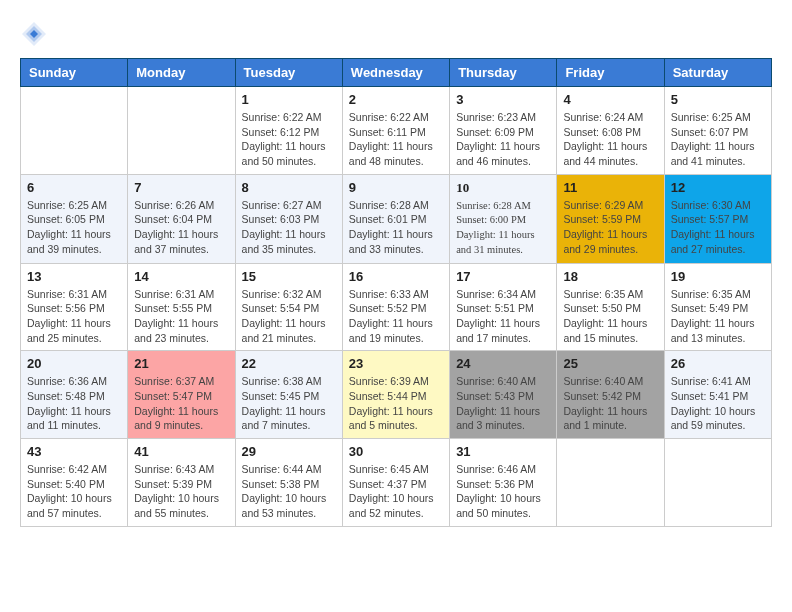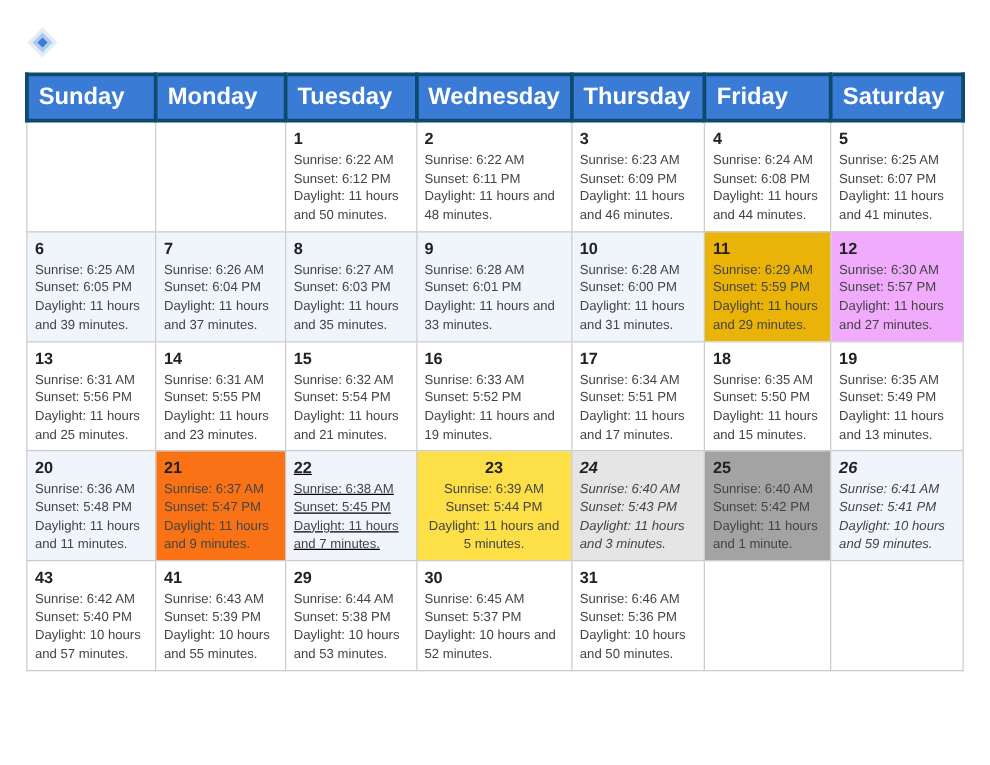--- a/index.html
+++ b/index.html
@@ -47,23 +47,23 @@
     .calendar {
       width: 100%;
       border-collapse: collapse;
       font-size: 11px;
     }
     .calendar th {
       background-color: #3a7bd5;
       color: #fff;
       padding: 6px 8px;
       text-align: left;
-      font-size: 19px;
+      font-size: 13px;
       font-weight: bold;
-      border: 3px solid #0c4a6e;
+      border: 1px solid #0c4a6e;
     }
     .calendar td {
       border: 1px solid #ccc;
       vertical-align: top;
       padding: 5px 6px;
       width: 107px;
       min-height: 80px;
       background: #fff;
     }
     .calendar tr:nth-child(even) td {
@@ -171,33 +171,33 @@
           <div class="day-detail">Sunrise: 6:27 AM
 Sunset: 6:03 PM
 Daylight: 11 hours and 35 minutes.</div>
         </td>
         <td style="background: rgb(240, 244, 251);">
           <span class="day-number">9</span>
           <div class="day-detail">Sunrise: 6:28 AM
 Sunset: 6:01 PM
 Daylight: 11 hours and 33 minutes.</div>
         </td>
-        <td style="background: rgb(240, 244, 251);">
+        <td style="background: rgb(240, 244, 251); font-family: Liberation Serif, serif;">
           <span class="day-number">10</span>
           <div class="day-detail">Sunrise: 6:28 AM
 Sunset: 6:00 PM
 Daylight: 11 hours and 31 minutes.</div>
         </td>
         <td style="background: #eab308;">
           <span class="day-number">11</span>
           <div class="day-detail">Sunrise: 6:29 AM
 Sunset: 5:59 PM
 Daylight: 11 hours and 29 minutes.</div>
         </td>
-        <td style="background: #f0abfc;">
+        <td style="background: #0ea5e9;">
           <span class="day-number">12</span>
           <div class="day-detail">Sunrise: 6:30 AM
 Sunset: 5:57 PM
 Daylight: 11 hours and 27 minutes.</div>
         </td>
       </tr>
       <tr>
         <td>
           <span class="day-number">13</span>
           <div class="day-detail">Sunrise: 6:31 AM
@@ -241,51 +241,51 @@
 Daylight: 11 hours and 13 minutes.</div>
         </td>
       </tr>
       <tr>
         <td style="background: rgb(240, 244, 251); margin-top: 40px;">
           <span class="day-number">20</span>
           <div class="day-detail">Sunrise: 6:36 AM
 Sunset: 5:48 PM
 Daylight: 11 hours and 11 minutes.</div>
         </td>
-        <td style="background: #f97316;">
+        <td style="background: #fca5a5;">
           <span class="day-number">21</span>
           <div class="day-detail">Sunrise: 6:37 AM
 Sunset: 5:47 PM
 Daylight: 11 hours and 9 minutes.</div>
         </td>
-        <td style="background: rgb(240, 244, 251); text-decoration: underline;">
+        <td style="background: rgb(240, 244, 251);">
           <span class="day-number">22</span>
           <div class="day-detail">Sunrise: 6:38 AM
 Sunset: 5:45 PM
 Daylight: 11 hours and 7 minutes.</div>
         </td>
-        <td style="background: #fde047; text-align: center;">
+        <td style="background: #fef9c3;">
           <span class="day-number">23</span>
           <div class="day-detail">Sunrise: 6:39 AM
 Sunset: 5:44 PM
 Daylight: 11 hours and 5 minutes.</div>
         </td>
-        <td style="background: #e5e5e5; font-style: italic;">
+        <td style="background: #a3a3a3;">
           <span class="day-number">24</span>
           <div class="day-detail">Sunrise: 6:40 AM
 Sunset: 5:43 PM
 Daylight: 11 hours and 3 minutes.</div>
         </td>
         <td style="background: #a3a3a3;">
           <span class="day-number">25</span>
           <div class="day-detail">Sunrise: 6:40 AM
 Sunset: 5:42 PM
 Daylight: 11 hours and 1 minute.</div>
         </td>
-        <td style="background: rgb(240, 244, 251); font-style: italic;">
+        <td style="background: rgb(240, 244, 251);">
           <span class="day-number">26</span>
           <div class="day-detail">Sunrise: 6:41 AM
 Sunset: 5:41 PM
 Daylight: 10 hours and 59 minutes.</div>
         </td>
       </tr>
       <tr>
         <td>
           <span class="day-number">43</span>
           <div class="day-detail">Sunrise: 6:42 AM
@@ -300,21 +300,21 @@
         </td>
         <td>
           <span class="day-number">29</span>
           <div class="day-detail">Sunrise: 6:44 AM
 Sunset: 5:38 PM
 Daylight: 10 hours and 53 minutes.</div>
         </td>
         <td>
           <span class="day-number">30</span>
           <div class="day-detail">Sunrise: 6:45 AM
-Sunset: 5:37 PM
+Sunset: 4:37 PM
 Daylight: 10 hours and 52 minutes.</div>
         </td>
         <td>
           <span class="day-number">31</span>
           <div class="day-detail">Sunrise: 6:46 AM
 Sunset: 5:36 PM
 Daylight: 10 hours and 50 minutes.</div>
         </td>
         <td class="empty-cell"></td>
         <td class="empty-cell"></td>

